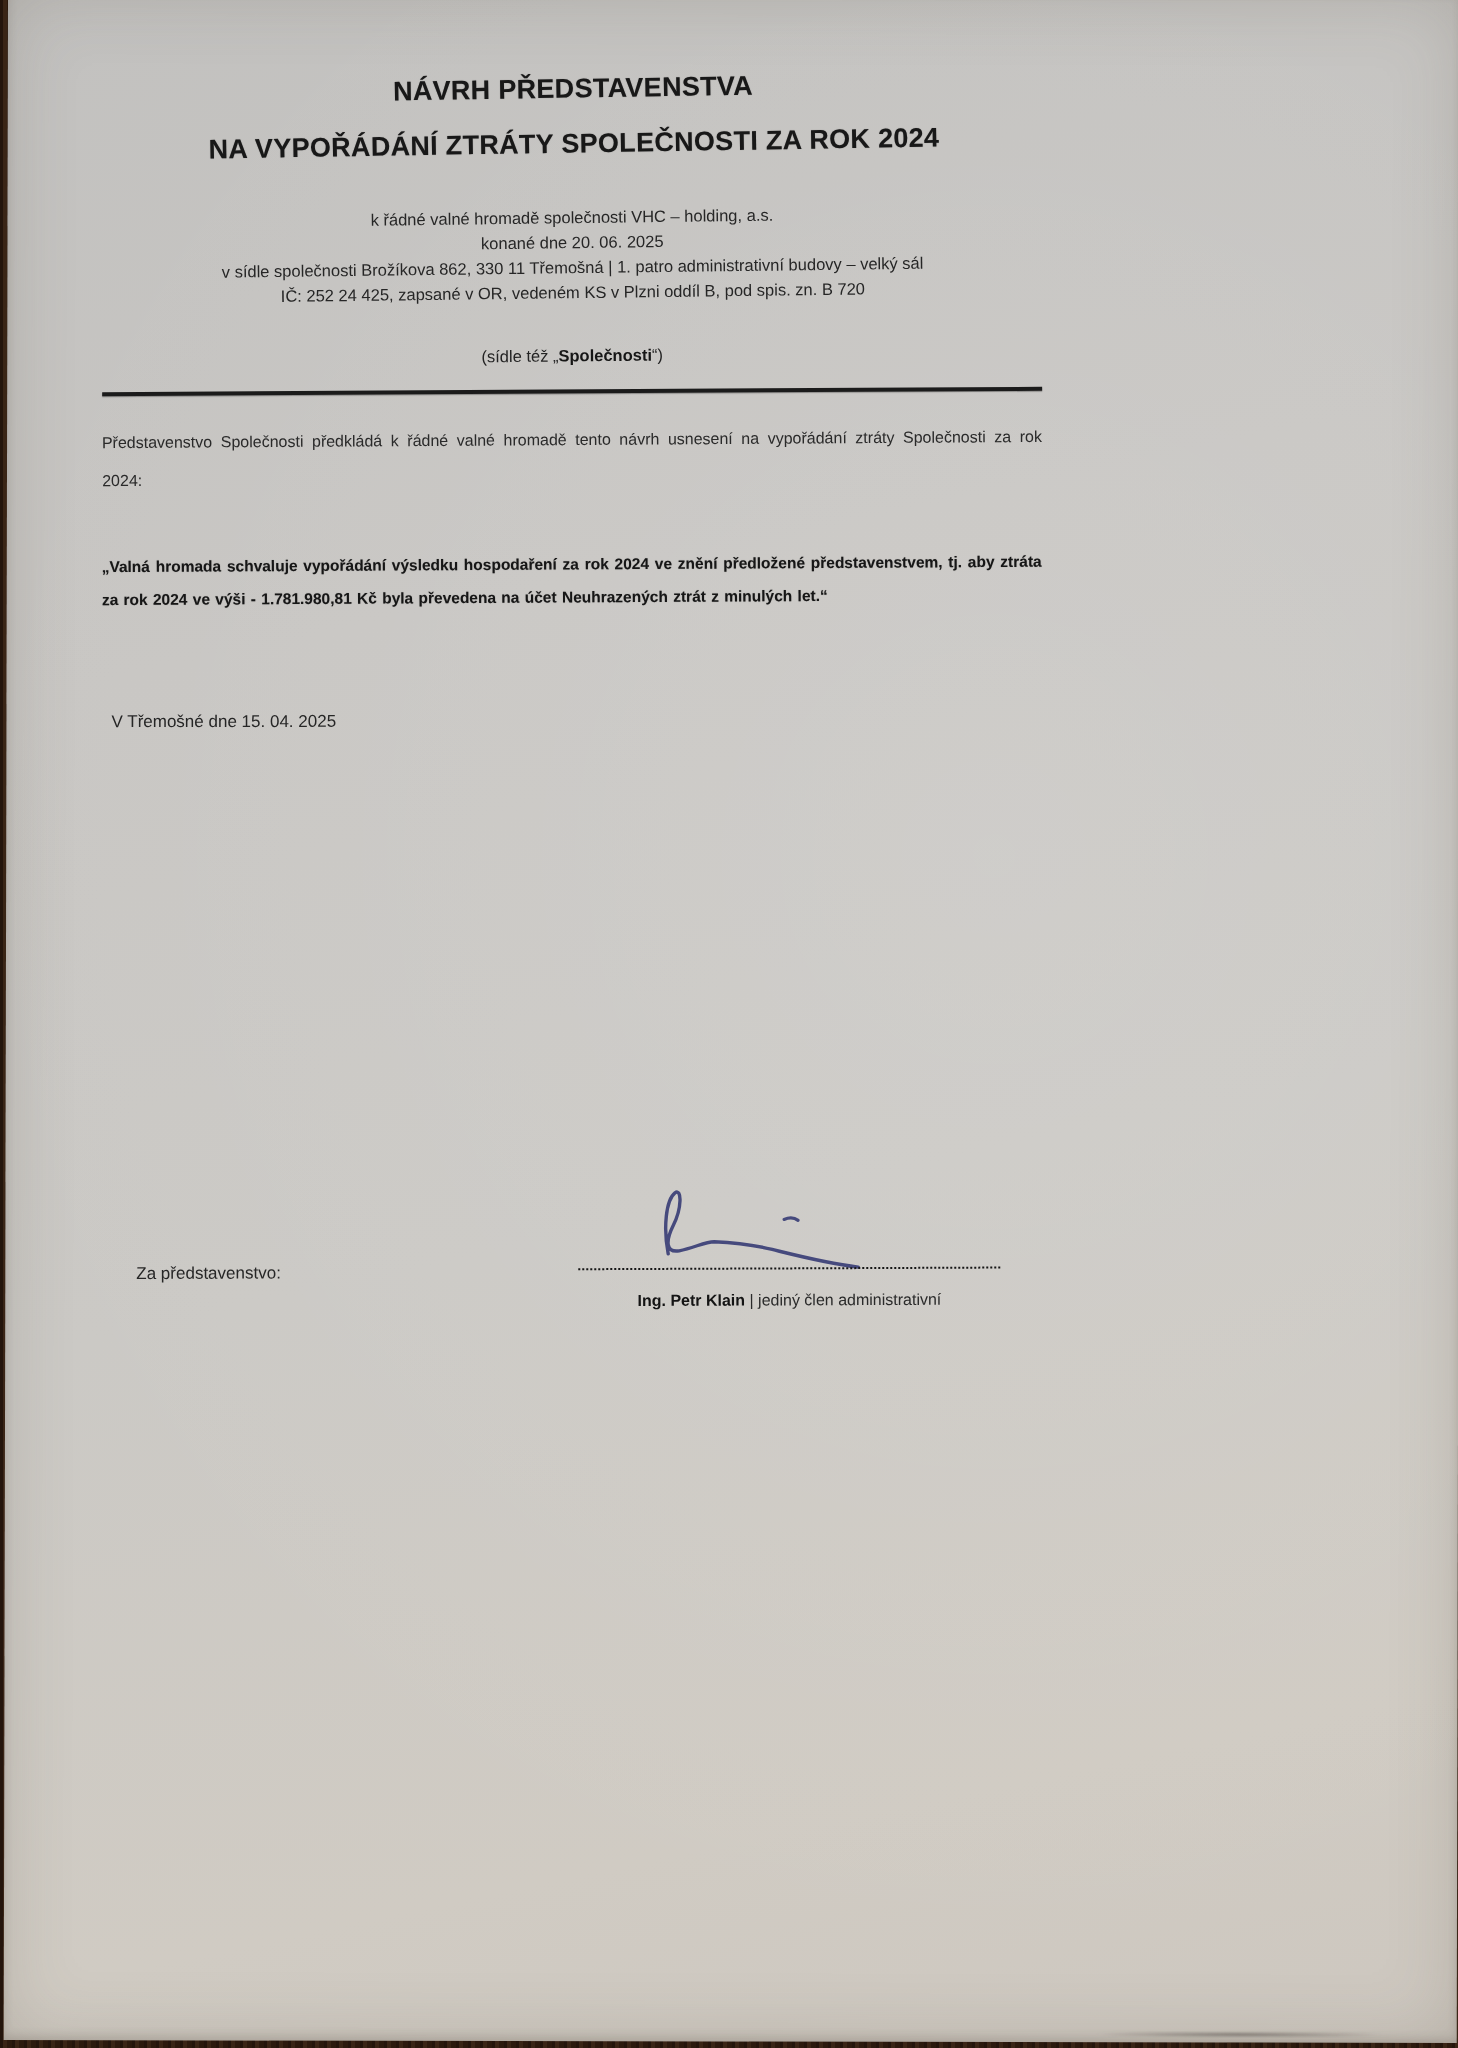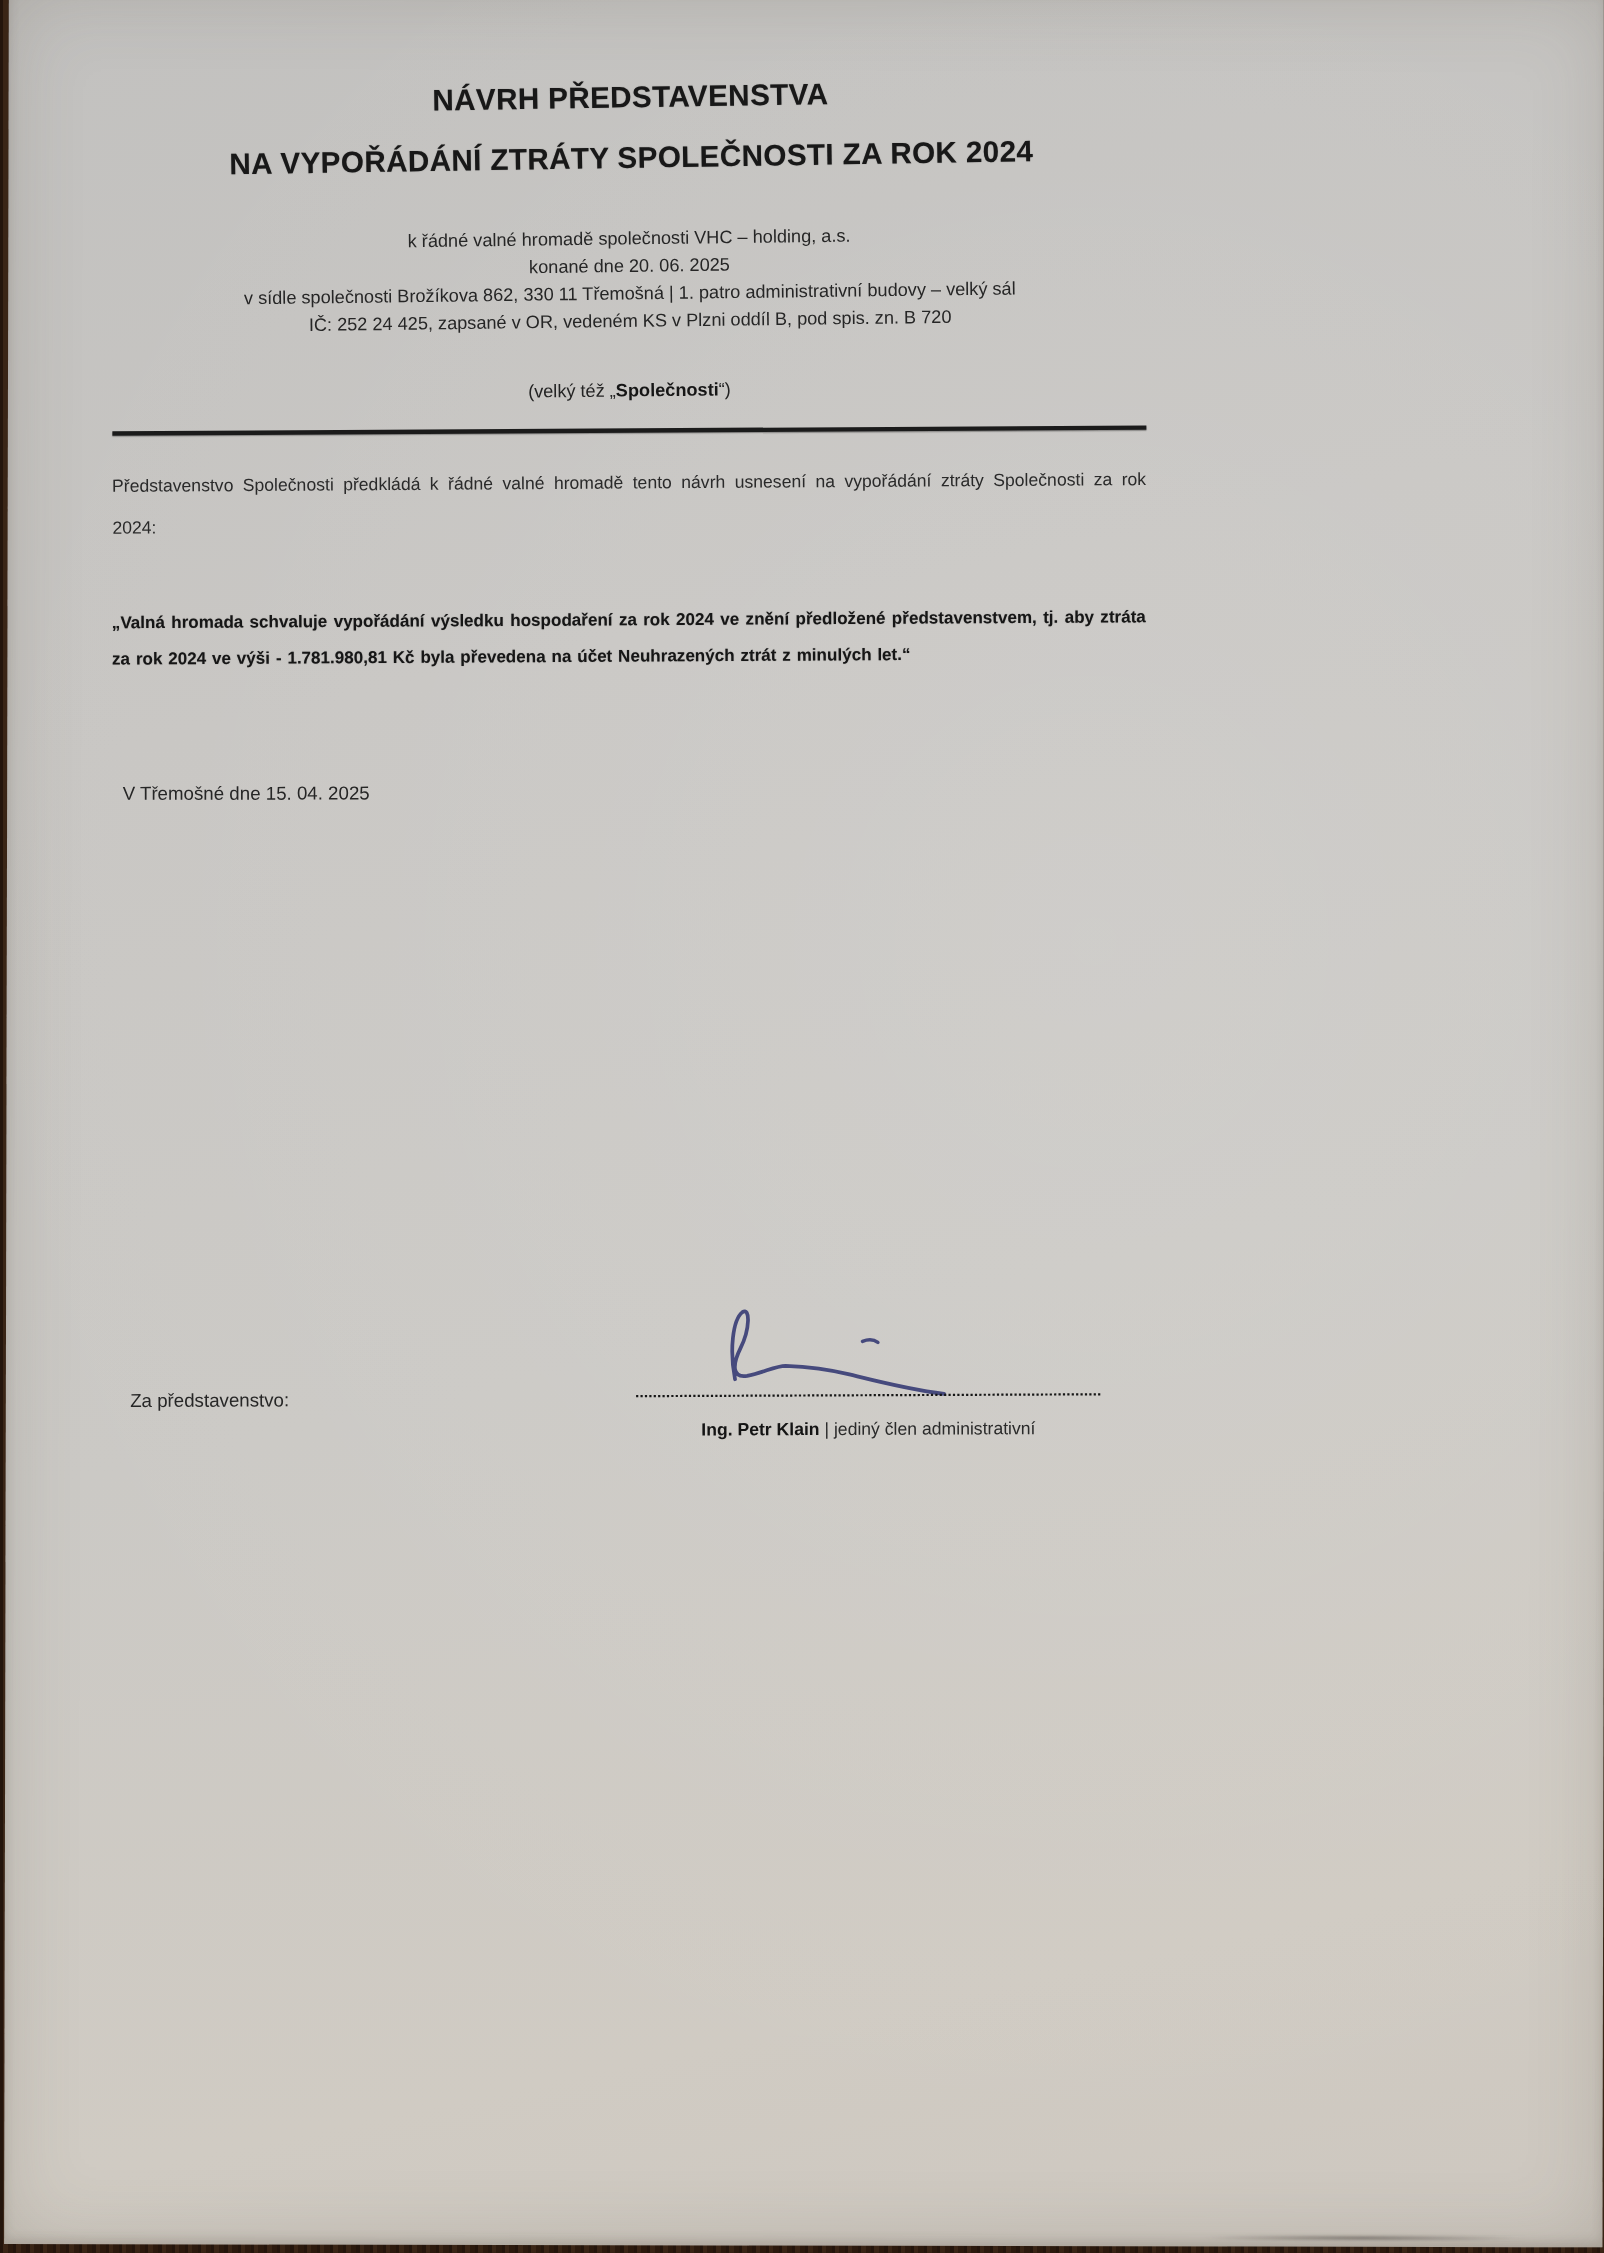--- a/index.html
+++ b/index.html
@@ -133,21 +133,21 @@
   .signature-section {
     position: absolute;
     top: 1205px;
     left: 0;
     width: 940px;
     height: 160px;
     transform: rotate(-0.35deg);
   }
   .sig-label {
     position: absolute;
-    left: 18px;
+    left: 36px;
     top: 64px;
     font-size: 17px;
     color: #262626;
   }
   .sig-col {
     position: absolute;
     left: 478px;
     top: 0;
     width: 422px;
   }
@@ -200,21 +200,21 @@
     </section>
 
     <section class="meeting">
       <div class="meeting-line">k řádné valné hromadě společnosti VHC – holding, a.s.</div>
       <div class="meeting-line">konané dne 20. 06. 2025</div>
       <div class="meeting-line">v sídle společnosti Brožíkova 862, 330 11 Třemošná | 1. patro administrativní budovy – velký sál</div>
       <div class="meeting-line">IČ: 252 24 425, zapsané v OR, vedeném KS v Plzni oddíl B, pod spis. zn. B 720</div>
     </section>
 
     <section class="alias">
-      <span>(velký též „</span><b>Společnosti</b><span>“)</span>
+      <span>(sídle též „</span><b>Společnosti</b><span>“)</span>
     </section>
 
     <section class="rule-wrap">
       <div class="rule"></div>
     </section>
 
     <section class="intro">
       <p>Představenstvo Společnosti předkládá k řádné valné hromadě tento návrh usnesení na vypořádání ztráty Společnosti za rok 2024:</p>
     </section>
 

